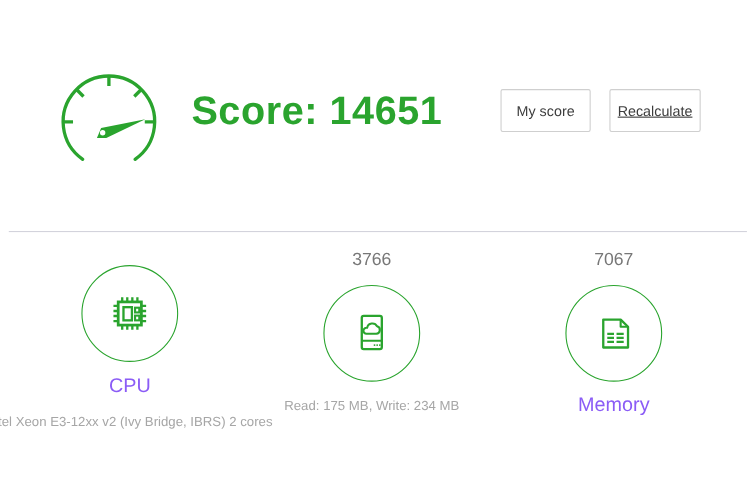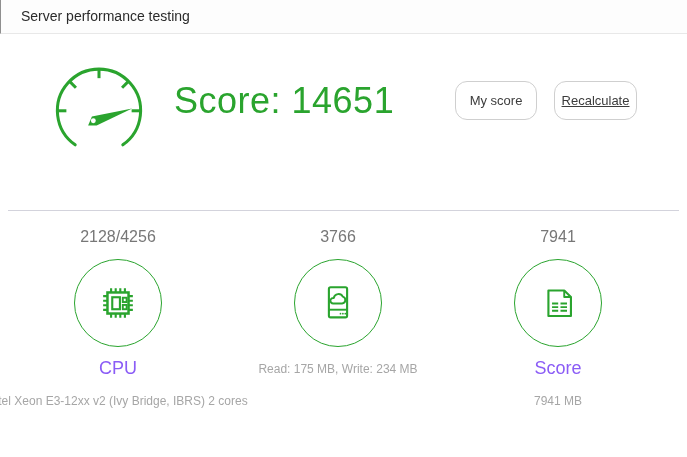--- a/index.html
+++ b/index.html
@@ -11,26 +11,26 @@
   header.panel-header {
     position:absolute; top:0; left:0; right:0; height:34px;
     background:#fdfdfd; border-bottom:1px solid #e8e8e8; border-left:1px solid #8f8f8f;
     line-height:33px; padding-left:20px; font-size:14px; color:#2b2b2b;
   }
 
   .gauge { position:absolute; left:47px; top:63px; width:104px; height:88px; color:var(--accent); }
 
   .score-text {
     position:absolute; left:174px; top:83px; font-size:36px; line-height:1;
-    color:var(--accent); letter-spacing:0.5px; white-space:nowrap;
+    color:var(--accent); letter-spacing:0.5px; white-space:nowrap;font-weight:bold;
   }
 
   .btn {
     position:absolute; top:81px; height:39px; background:#fff;
-    border:1px solid #cfcfcf; border-radius:12px; font-size:13px; color:#3c3c3c;
+    border:1px solid #cfcfcf; border-radius:2px; font-size:13px; color:#3c3c3c;
     font-family:inherit; cursor:pointer; text-align:center;
   }
   .btn-myscore   { left:455px; width:82px; }
   .btn-recalc    { left:554px; width:83px;text-decoration:underline; }
 
   .divider { position:absolute; top:210px; left:8px; right:8px; height:1px; background:#d3d3dc; }
 
   .metric { position:absolute; top:228px; width:220px; text-align:center; }
   .metric-cpu    { left:8px; }
   .metric-disk   { left:228px; }
@@ -44,23 +44,20 @@
   }
   .metric-circle svg { width:46px; height:46px; display:block; }
   .metric-label { margin-top:11px; font-size:18px; color:#8b5cf6; }
   .metric-detail { margin:13px -20px 0; font-size:12px; color:#a6a6a6; line-height:1.55; }
 </style>
 </head>
 <body>
 
 <div class="app">
 
-  <header class="panel-header">
-    <span>Server performance testing</span>
-  </header>
 
   <section>
     <svg class="gauge" viewBox="0 0 110 92" fill="none" stroke="currentColor" aria-hidden="true">
       <path d="M29.8 86 A44 44 0 1 1 80.2 86" stroke-width="3.2" stroke-linecap="round"></path>
       <path d="M11 50 H20.5" stroke-width="3.2"></path>
       <path d="M23.9 18.9 L30.6 25.6" stroke-width="3.2"></path>
       <path d="M55 6 V15.5" stroke-width="3.2"></path>
       <path d="M86.1 18.9 L79.4 25.6" stroke-width="3.2"></path>
       <path d="M99 50 H89.5" stroke-width="3.2"></path>
       <polygon points="90,47.5 47.5,56 43.5,65.5 52.5,65.5" fill="currentColor" stroke="none"></polygon>
@@ -71,21 +68,20 @@
 
     <button class="btn btn-myscore">My score</button>
     <button class="btn btn-recalc">Recalculate</button>
   </section>
 
   <div class="divider"></div>
 
   <section>
 
     <div class="metric metric-cpu">
-      <div class="metric-value">2128/4256</div>
       <div class="metric-circle">
         <svg viewBox="0 0 48 48" fill="none" stroke="currentColor" aria-hidden="true">
           <rect x="13" y="13" width="22" height="22" stroke-width="2.6"></rect>
           <path d="M16.8 8.5 V13 M21.6 8.5 V13 M26.4 8.5 V13 M31.2 8.5 V13" stroke-width="2.2"></path>
           <path d="M16.8 35 V39.5 M21.6 35 V39.5 M26.4 35 V39.5 M31.2 35 V39.5" stroke-width="2.2"></path>
           <path d="M8.5 16.8 H13 M8.5 21.6 H13 M8.5 26.4 H13 M8.5 31.2 H13" stroke-width="2.2"></path>
           <path d="M35 16.8 H39.5 M35 21.6 H39.5 M35 26.4 H39.5 M35 31.2 H39.5" stroke-width="2.2"></path>
           <rect x="18" y="18" width="8" height="12.5" stroke-width="2.2"></rect>
           <rect x="29" y="18.5" width="4" height="4.5" stroke-width="2"></rect>
           <rect x="29" y="26" width="4" height="4.5" stroke-width="2"></rect>
@@ -104,28 +100,27 @@
           <path transform="translate(14.6,11.5) scale(0.72)" d="M19 18 H6 A4 4 0 1 1 6.9 10.1 A7 7 0 0 1 20 8.2 A5 5 0 0 1 19 18 Z" stroke-width="2.8" stroke-linejoin="round"></path>
           <circle cx="26.6" cy="35.2" r="0.9" fill="currentColor" stroke="none"></circle>
           <circle cx="29.1" cy="35.2" r="0.9" fill="currentColor" stroke="none"></circle>
           <circle cx="31.6" cy="35.2" r="0.9" fill="currentColor" stroke="none"></circle>
         </svg>
       </div>
       <div class="metric-detail">Read: 175 MB, Write: 234 MB</div>
     </div>
 
     <div class="metric metric-memory">
-      <div class="metric-value">7941</div>
+      <div class="metric-value">7067</div>
       <div class="metric-circle">
         <svg viewBox="0 0 48 48" fill="none" stroke="currentColor" aria-hidden="true">
           <path d="M14 11 H30.5 L37.5 17.8 V37.5 H14 Z" stroke-width="2.2" stroke-linejoin="round"></path>
           <path d="M30.5 11 V17.8 H37.5" stroke-width="2" stroke-linejoin="round"></path>
           <path d="M17.8 24.5 H24.2 M26.6 24.5 H33.4" stroke-width="2"></path>
           <path d="M17.8 28.3 H24.2 M26.6 28.3 H33.4" stroke-width="2"></path>
           <path d="M17.8 32.1 H24.2 M26.6 32.1 H33.4" stroke-width="2"></path>
         </svg>
       </div>
-      <div class="metric-label">Score</div>
-      <div class="metric-detail">7941 MB</div>
+      <div class="metric-label">Memory</div>
     </div>
 
   </section>
 </div>
 
 </body></html>

